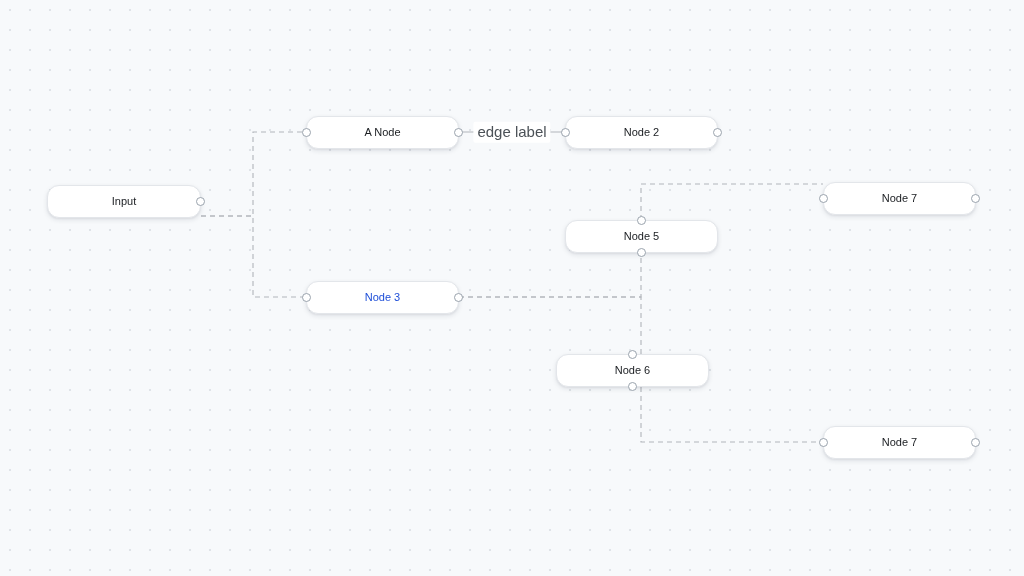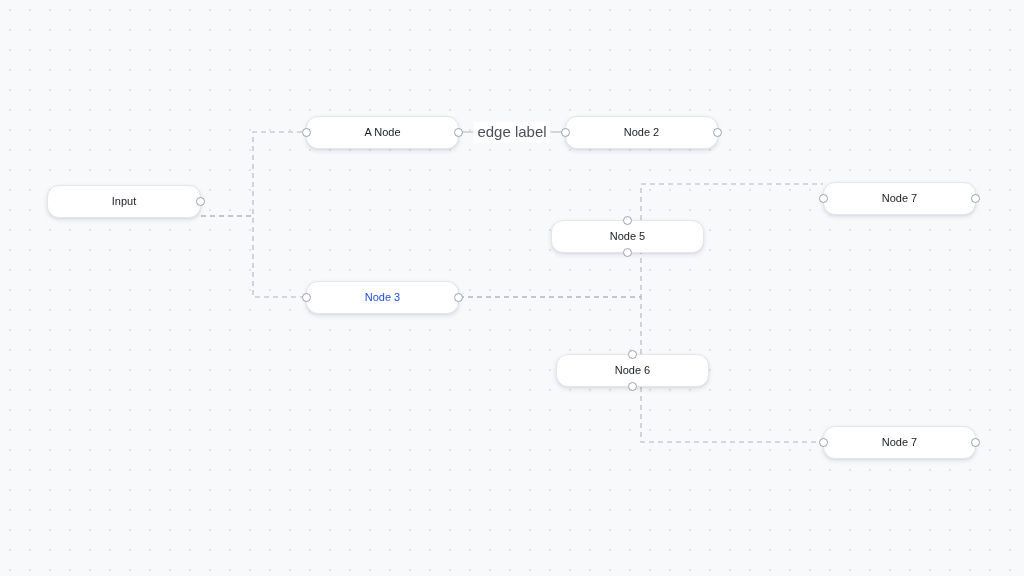--- a/index.html
+++ b/index.html
@@ -109,21 +109,21 @@
       <div class="rf-node" style="left: 565px; top: 116px; width: 153px; height: 33px; background: rgb(255, 255, 255); border-color: rgb(227, 230, 234); color: rgb(26, 29, 33);">
         <span class="node-label">Node 2</span>
         <div class="handle h-left" style="border-color: rgb(154, 163, 173);"></div>
         <div class="handle h-right" style="border-color: rgb(154, 163, 173);"></div>
       </div>
       <div class="rf-node" style="left: 823px; top: 182px; width: 153px; height: 33px; background: rgb(255, 255, 255); border-color: rgb(227, 230, 234); color: rgb(26, 29, 33);">
         <span class="node-label">Node 7</span>
         <div class="handle h-left" style="border-color: rgb(154, 163, 173);"></div>
         <div class="handle h-right" style="border-color: rgb(154, 163, 173);"></div>
       </div>
-      <div class="rf-node" style="left: 551px; top: 220px; width: 153px; height: 33px; background: rgb(255, 255, 255); border-color: rgb(227, 230, 234); color: rgb(26, 29, 33);">
+      <div class="rf-node" style="left: 565px; top: 220px; width: 153px; height: 33px; background: rgb(255, 255, 255); border-color: rgb(227, 230, 234); color: rgb(26, 29, 33);">
         <span class="node-label">Node 5</span>
         <div class="handle h-top" style="border-color: rgb(154, 163, 173);"></div>
         <div class="handle h-bottom" style="border-color: rgb(154, 163, 173);"></div>
       </div>
       <div class="rf-node" style="left: 306px; top: 281px; width: 153px; height: 33px; background: rgb(255, 255, 255); border-color: rgb(227, 230, 234); color: #1d4ed8;">
         <span class="node-label">Node 3</span>
         <div class="handle h-left" style="border-color: rgb(154, 163, 173);"></div>
         <div class="handle h-right" style="border-color: rgb(154, 163, 173);"></div>
       </div>
       <div class="rf-node" style="left: 556px; top: 354px; width: 153px; height: 33px; background: rgb(255, 255, 255); border-color: rgb(227, 230, 234); color: rgb(26, 29, 33);">

